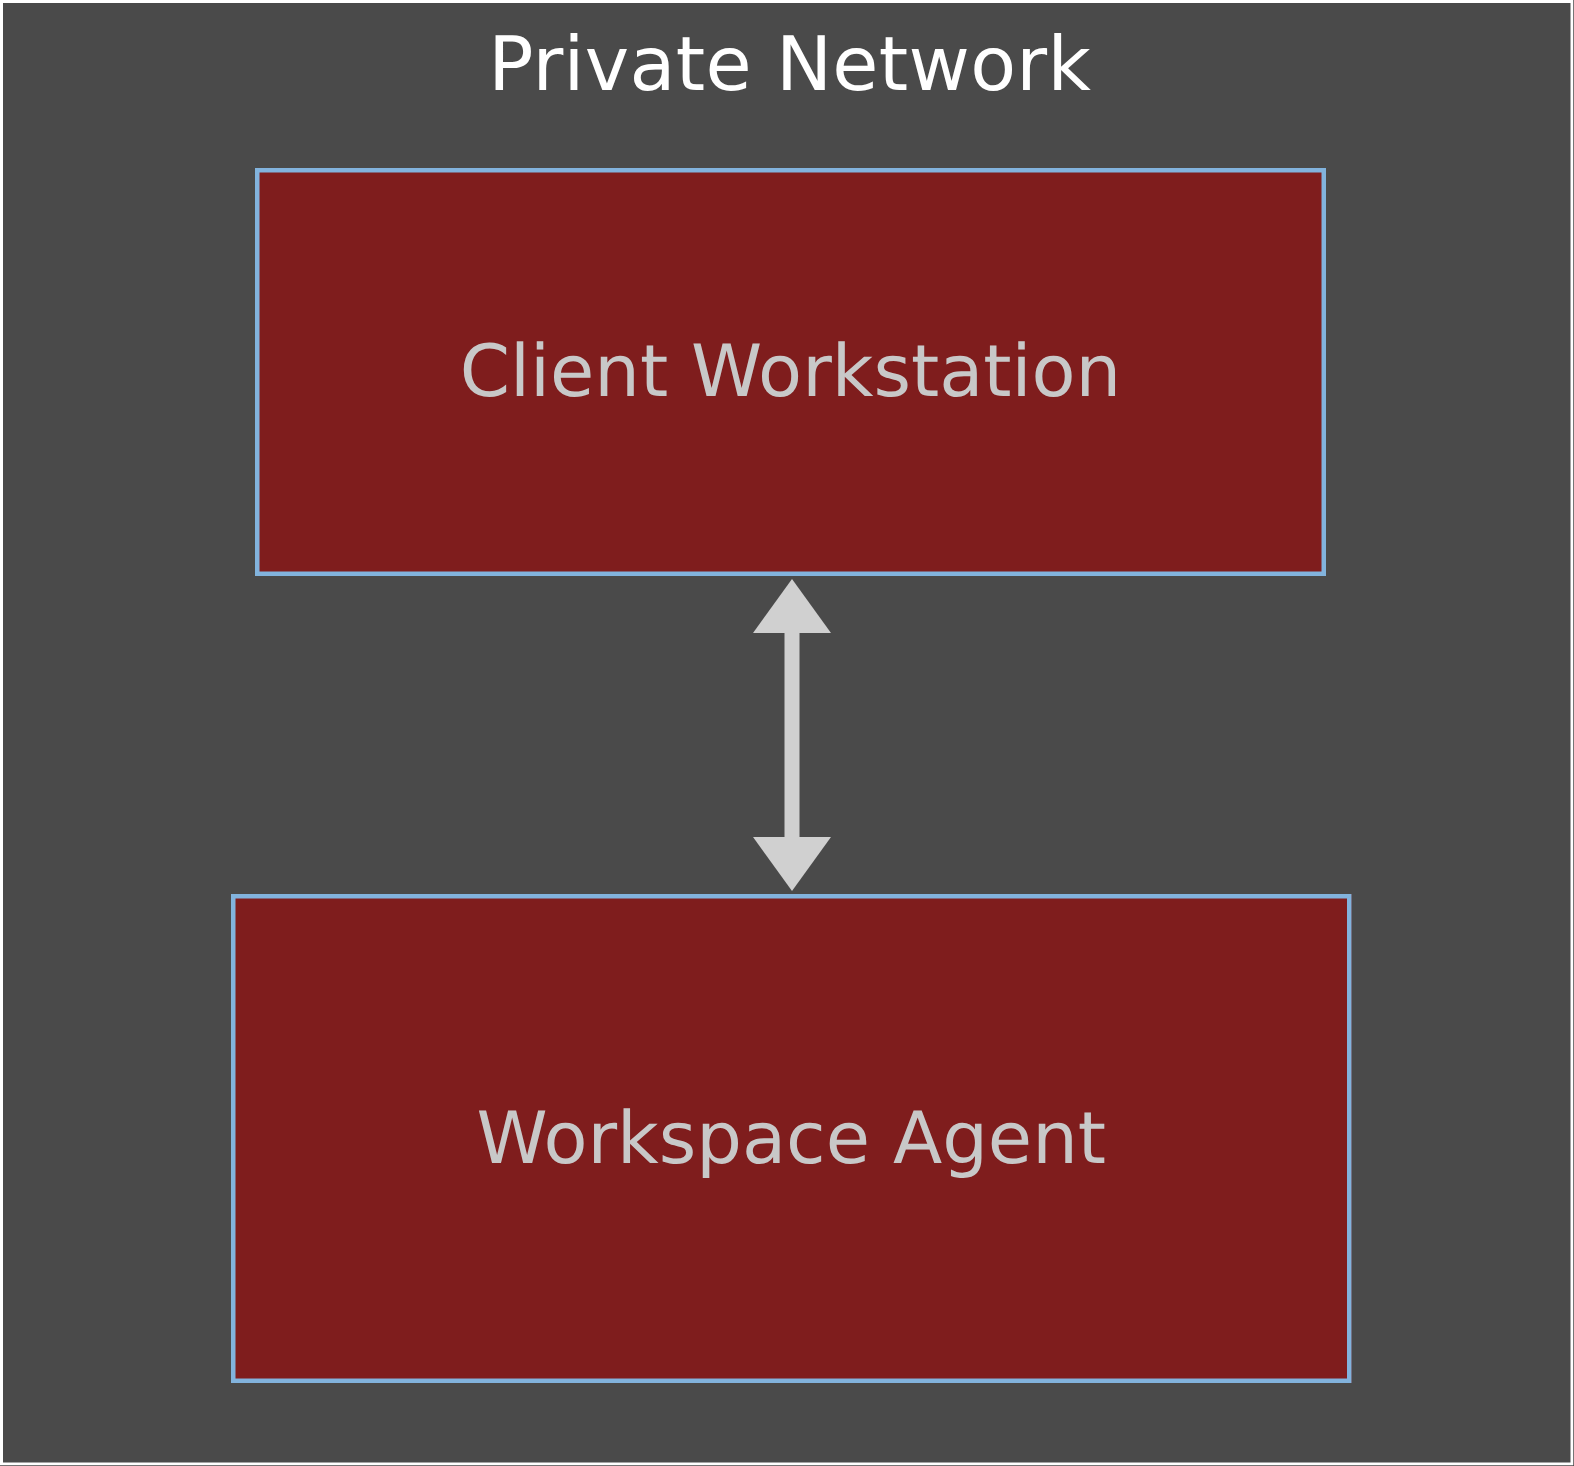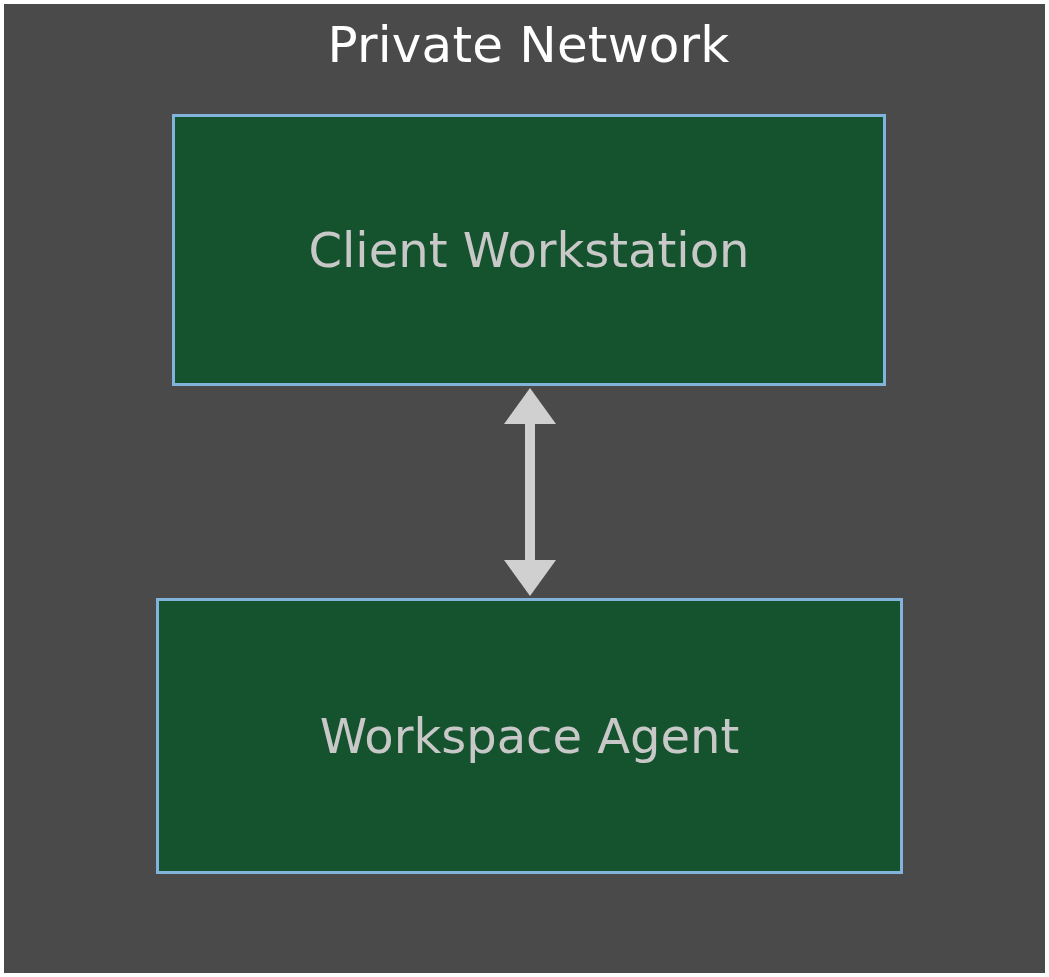--- a/index.html
+++ b/index.html
@@ -6,42 +6,42 @@
     margin: 0;
     padding: 0;
     background: #4a4a4a;
   }
   #canvas {
     position: relative;
     width: 1049px;
     height: 977px;
     background: #4a4a4a;
     box-sizing: border-box;
-    border: 4px solid #ffffff;
+    border: 2px solid #ffffff;
     overflow: hidden;
     font-family: "DejaVu Sans", sans-serif;
   }
   
   #cluster-title {
     position: absolute;
     left: 0;
     top: 12px;
     width: 1049px;
     text-align: center;
     color: #ffffff;
     font-size: 50px;
     line-height: 58px;
     font-weight: 400;
     letter-spacing: 0.2px;
     white-space: nowrap;
   }
   
   .node {
     position: absolute;
-    background: #14532d;
+    background: #7f1d1d;
     border: 3px solid #82b3dd;
     box-sizing: border-box;
     display: flex;
     flex-direction: column;
     align-items: center;
     justify-content: center;
     color: #c8c8c8;
     text-align: center;
   }
   .node .line {
@@ -54,21 +54,21 @@
   #node-client {
     left: 168px;
     top: 110px;
     width: 714px;
     height: 272px;
   }
   #node-agent {
     left: 152px;
     top: 594px;
     width: 747px;
-    height: 276px;
+    height: 326px;
   }
   
   #connector {
     position: absolute;
     left: 494px;
     top: 380px;
     width: 64px;
     height: 216px;
     pointer-events: none;
   }

